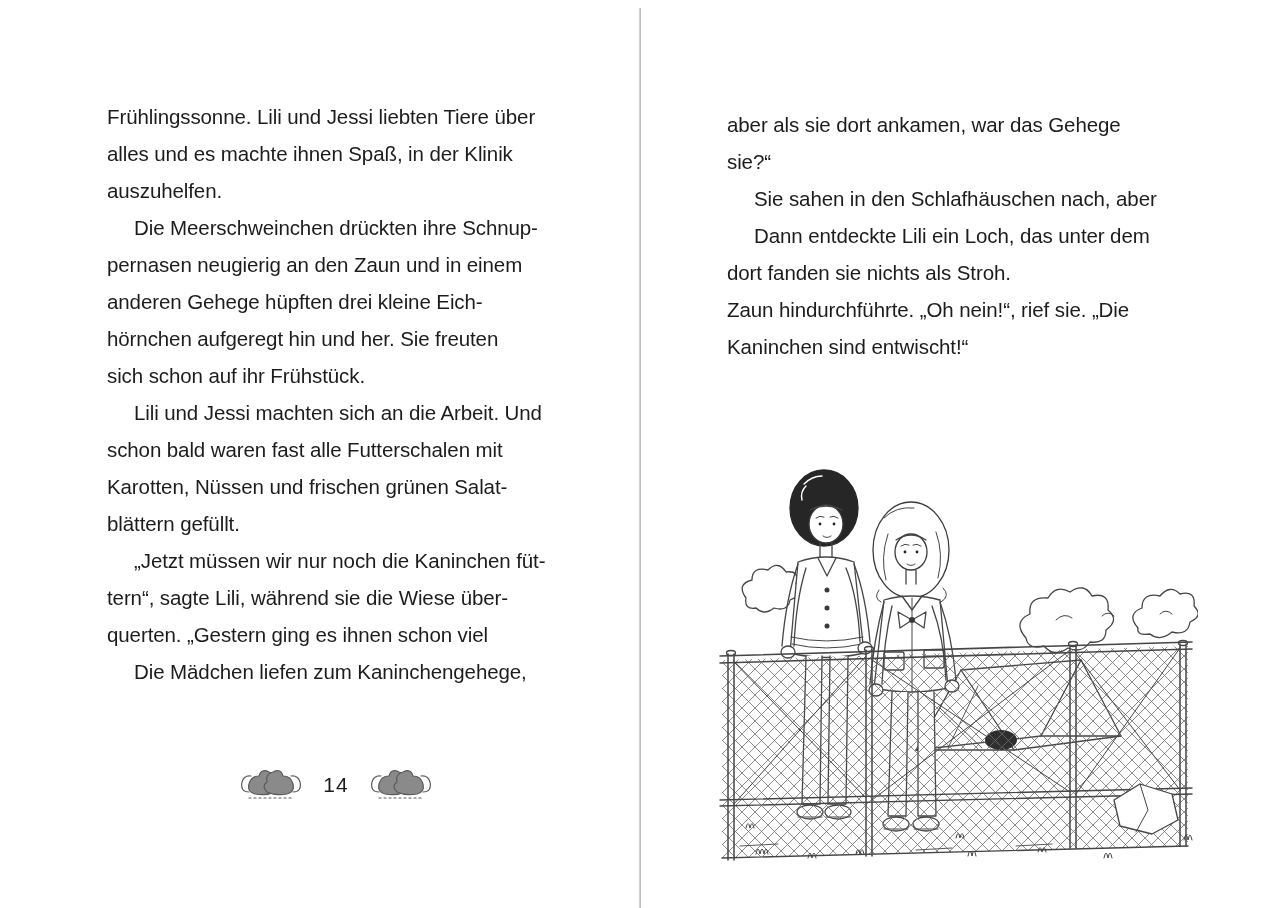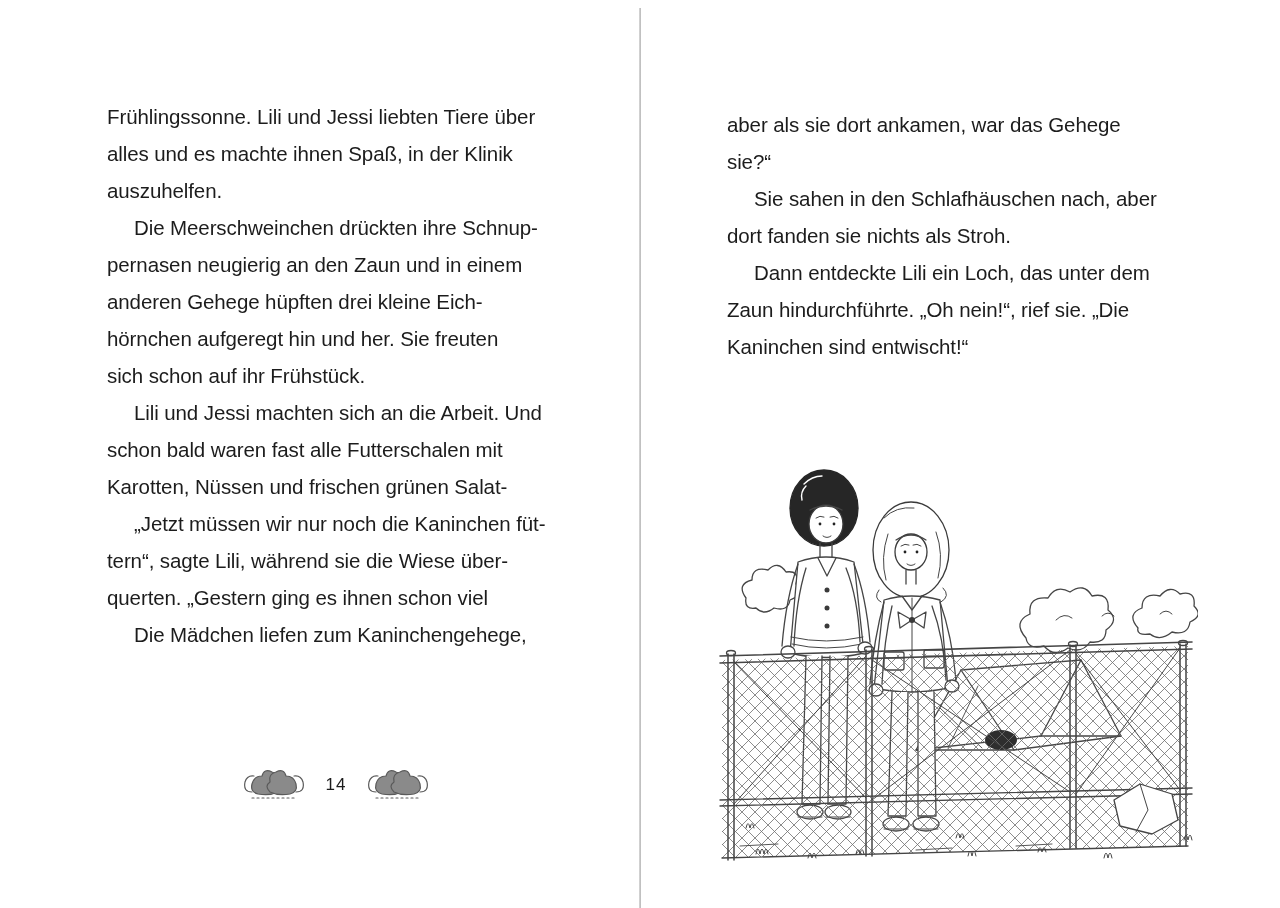--- a/index.html
+++ b/index.html
@@ -40,21 +40,21 @@
   .footer {
     position: absolute;
     left: 107px; top: 754px;
     width: 458px; height: 46px;
     display: flex;
     align-items: center;
     justify-content: center;
     gap: 22px;
   }
   .pagenum {
-    font-size: 17px;
+    font-size: 21px;
     color: #1c1c1c;
     letter-spacing: 1px;
   }
   .illustration {
     position: absolute;
     left: 716px; top: 440px;
     width: 482px; height: 414px;
   }
 </style>
 </head>
@@ -67,20 +67,21 @@
       <div class="line">alles und es machte ihnen Spaß, in der Klinik</div>
       <div class="line">auszuhelfen.</div>
       <div class="line indent">Die Meerschweinchen drückten ihre Schnup-</div>
       <div class="line">pernasen neugierig an den Zaun und in einem</div>
       <div class="line">anderen Gehege hüpften drei kleine Eich-</div>
       <div class="line">hörnchen aufgeregt hin und her. Sie freuten</div>
       <div class="line">sich schon auf ihr Frühstück.</div>
       <div class="line indent">Lili und Jessi machten sich an die Arbeit. Und</div>
       <div class="line">schon bald waren fast alle Futterschalen mit</div>
       <div class="line">Karotten, Nüssen und frischen grünen Salat-</div>
+      <div class="line">blättern gefüllt.</div>
       <div class="line indent">„Jetzt müssen wir nur noch die Kaninchen füt-</div>
       <div class="line">tern“, sagte Lili, während sie die Wiese über-</div>
       <div class="line">querten. „Gestern ging es ihnen schon viel</div>
       <div class="line indent">Die Mädchen liefen zum Kaninchengehege,</div>
     </div>
 
   <div class="footer">
     <svg viewBox="0 0 60 34" width="60" height="34" fill="none" stroke="#5a5a5a" stroke-width="1.2" stroke-linecap="round" stroke-linejoin="round">
       <path d="M14 26 q-8 -2 -6 -10 q2 -8 10 -8 q2 -8 10 -4 q8 2 6 10 q6 4 0 10 q-8 4 -20 2 z" fill="#8a8a8a"></path>
       <path d="M8 24 q-9 0 -7 -10 q2 -7 9 -6"></path>
@@ -97,22 +98,22 @@
       <path d="M8 30 L52 30" stroke-dasharray="2 3"></path>
     </svg>
   </div>
 
   <div class="gutter"></div>
 
   <div id="right-text" class="textblock">
       <div class="line">aber als sie dort ankamen, war das Gehege</div>
       <div class="line">sie?“</div>
       <div class="line indent">Sie sahen in den Schlafhäuschen nach, aber</div>
+      <div class="line indent">Dann entdeckte Lili ein Loch, das unter dem</div>
       <div class="line">dort fanden sie nichts als Stroh.</div>
-      <div class="line indent">Dann entdeckte Lili ein Loch, das unter dem</div>
       <div class="line">Zaun hindurchführte. „Oh nein!“, rief sie. „Die</div>
       <div class="line">Kaninchen sind entwischt!“</div>
     </div>
 
   <div class="illustration">
     <svg viewBox="0 0 482 414" width="482" height="414" fill="none" stroke="#454545" stroke-width="1.3" stroke-linecap="round" stroke-linejoin="round">
       <defs>
         <pattern id="mesh" width="13" height="13" patternUnits="userSpaceOnUse">
           <path d="M0 13 L13 0 M0 0 L13 13" stroke="#6e6e6e" stroke-width="0.8"></path>
         </pattern>

